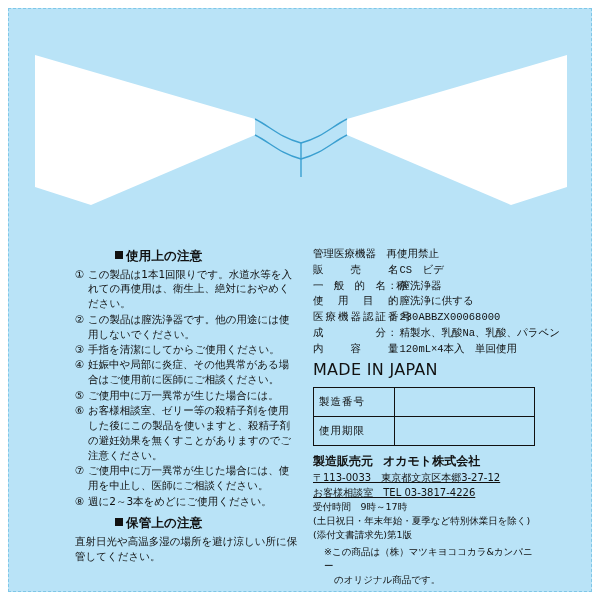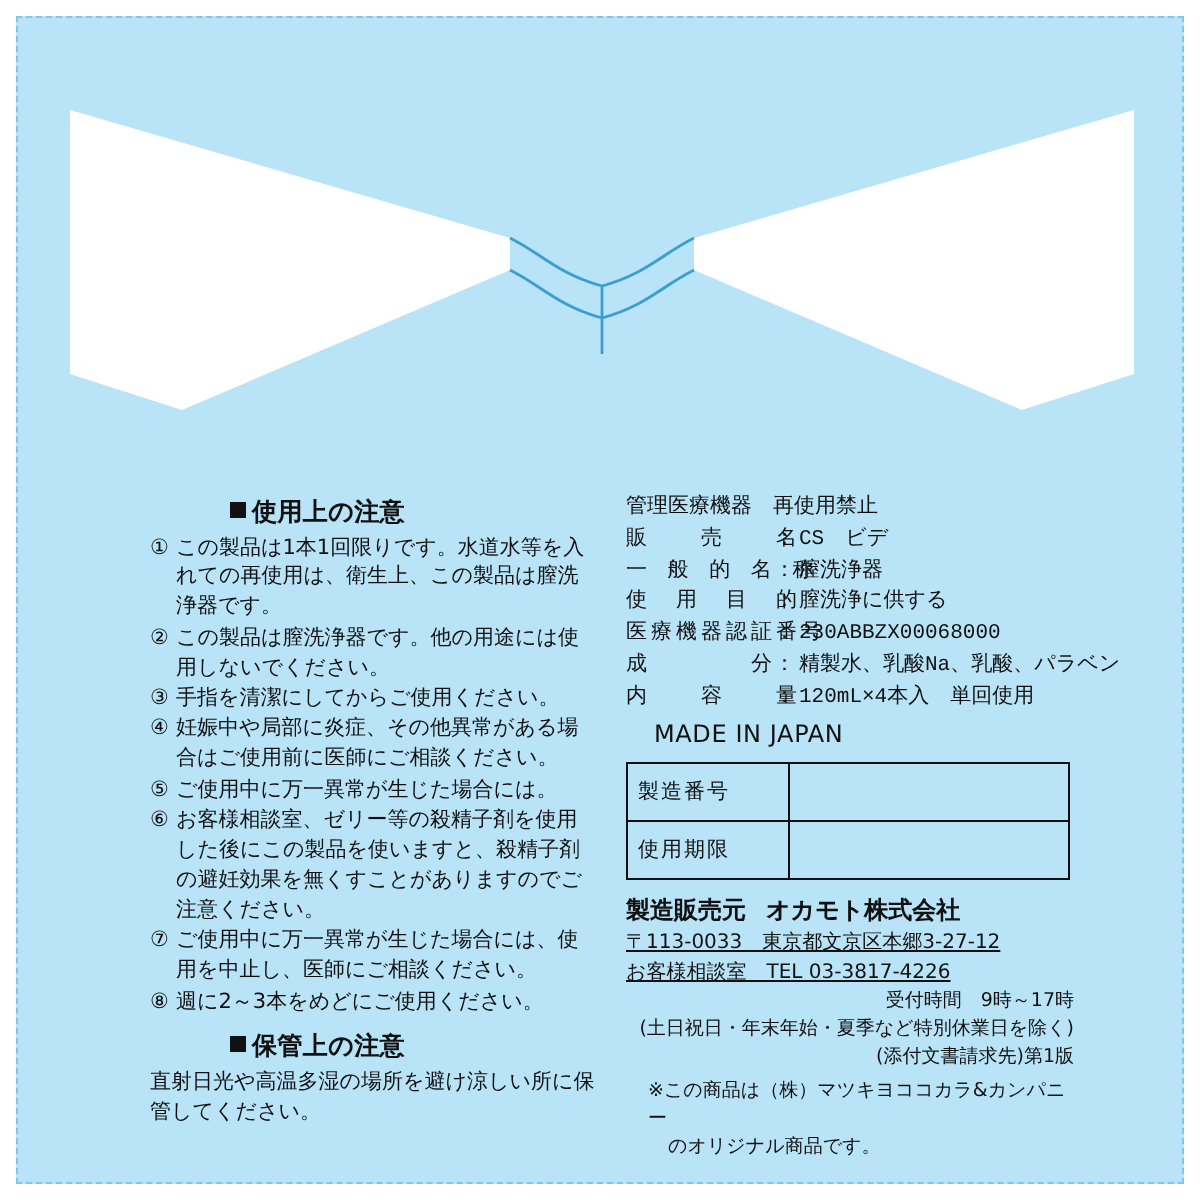--- a/index.html
+++ b/index.html
@@ -106,23 +106,23 @@
     white-space: nowrap;
     font-family: Liberation Mono, monospace;
   }
   .r-line .lbl {
     display: inline-block;
     letter-spacing: 2px;
   }
   .r-line .lbl.w5 { width: 74px; }
   .r-line .colon { margin-right: 2px; }
   .made {
-    font-size: 12px;
+    font-size: 16px;
     line-height: 1.5;
-    margin: 1px 0 0 14px;
+    margin: 1px 0 0 0;
     letter-spacing: 0.3px;
   }
   table.boxes {
     border-collapse: collapse;
     margin: 5px 0 7px 0;
     width: 222px;
     border-radius: 29px;
   }
   table.boxes td {
     border: 1px solid #111;
@@ -148,21 +148,20 @@
   .addr {
     font-size: 10px;
     line-height: 1.45;
     margin: 0;
     text-decoration: underline;
   }
   .small {
     font-size: 9.5px;
     line-height: 1.45;
     margin: 0;
-    text-align: right;
   }
   .note-star {
     font-size: 9.5px;
     line-height: 1.45;
     margin: 4px 0 0 11px;
   }
   .note-star .ind { display: block; padding-left: 10px; }
 </style>
 </head>
 <body>
@@ -183,21 +182,21 @@
     <div class="body-text">
       <div class="cols">
 
         <div class="col-left">
           <p class="heading">
             <span class="sq"></span><span>使用上の注意</span>
           </p>
           <ol class="notes">
             <li>
                 <span class="num">①</span>
-                <span class="txt">この製品は1本1回限りです。水道水等を入れての再使用は、衛生上、この製品は膣洗浄器です。</span>
+                <span class="txt">この製品は1本1回限りです。水道水等を入れての再使用は、衛生上、絶対におやめください。</span>
               </li>
             <li>
                 <span class="num">②</span>
                 <span class="txt">この製品は膣洗浄器です。他の用途には使用しないでください。</span>
               </li>
             <li>
                 <span class="num">③</span>
                 <span class="txt">手指を清潔にしてからご使用ください。</span>
               </li>
             <li>

